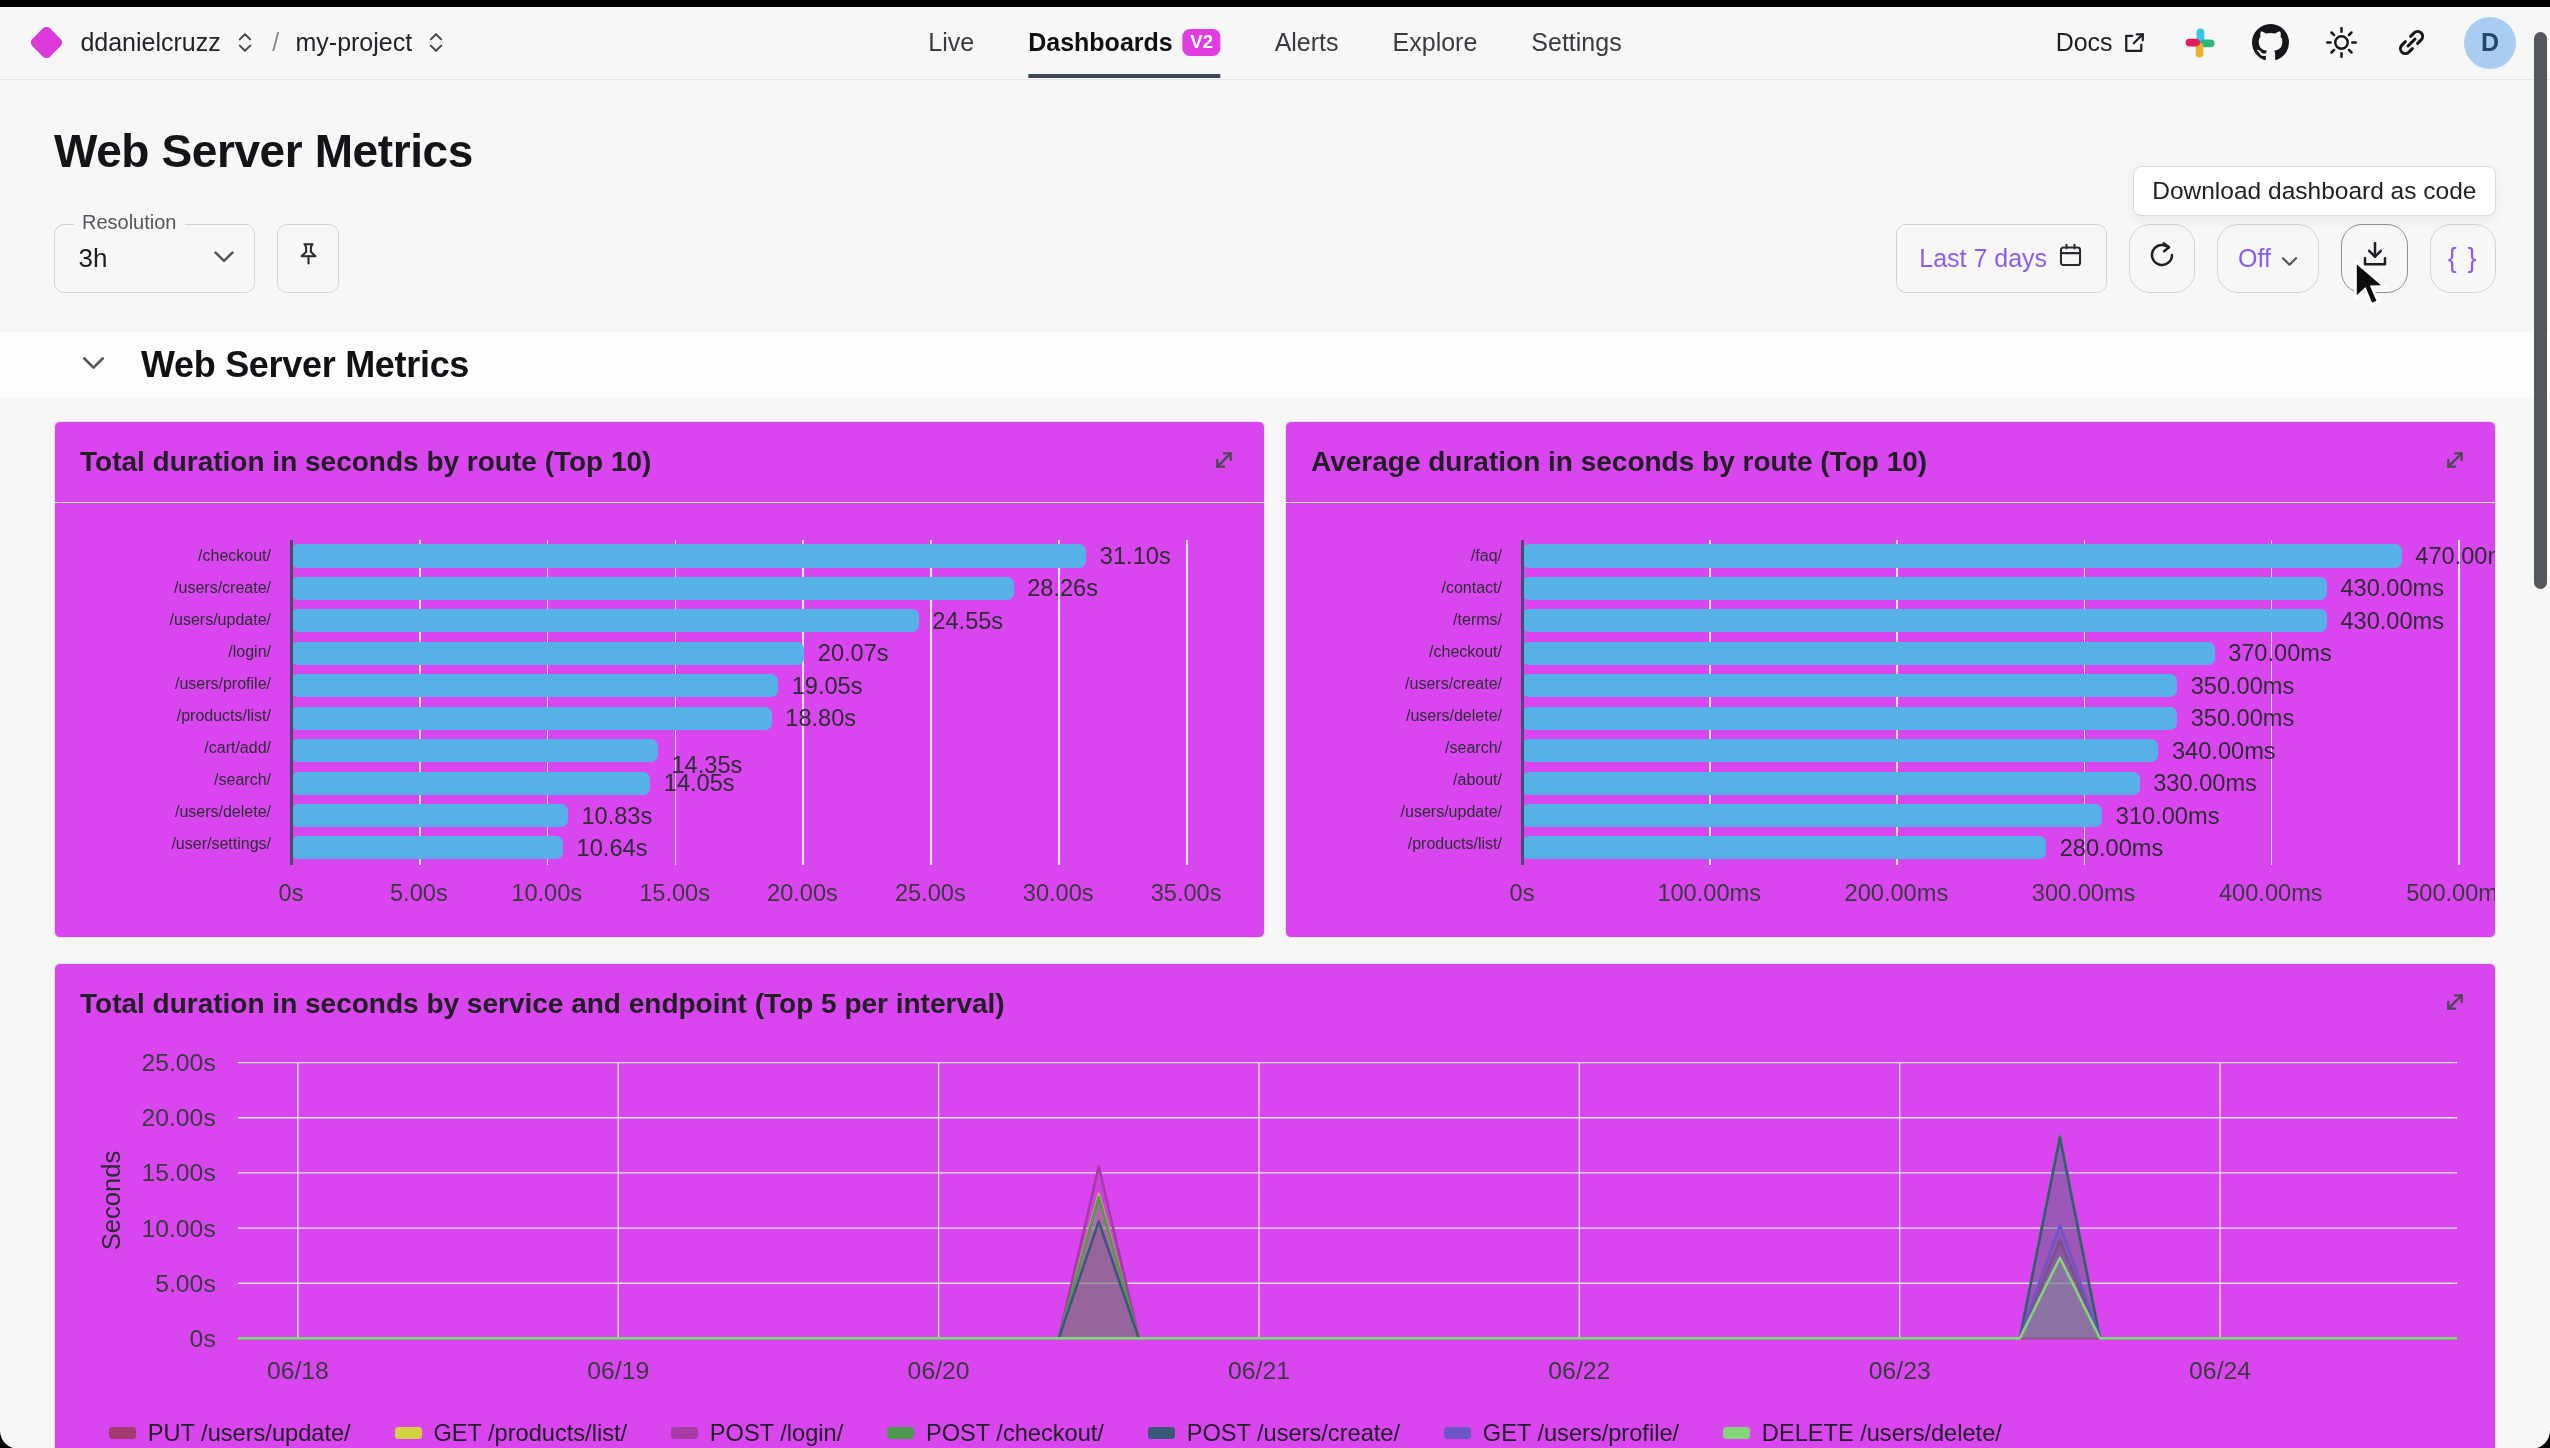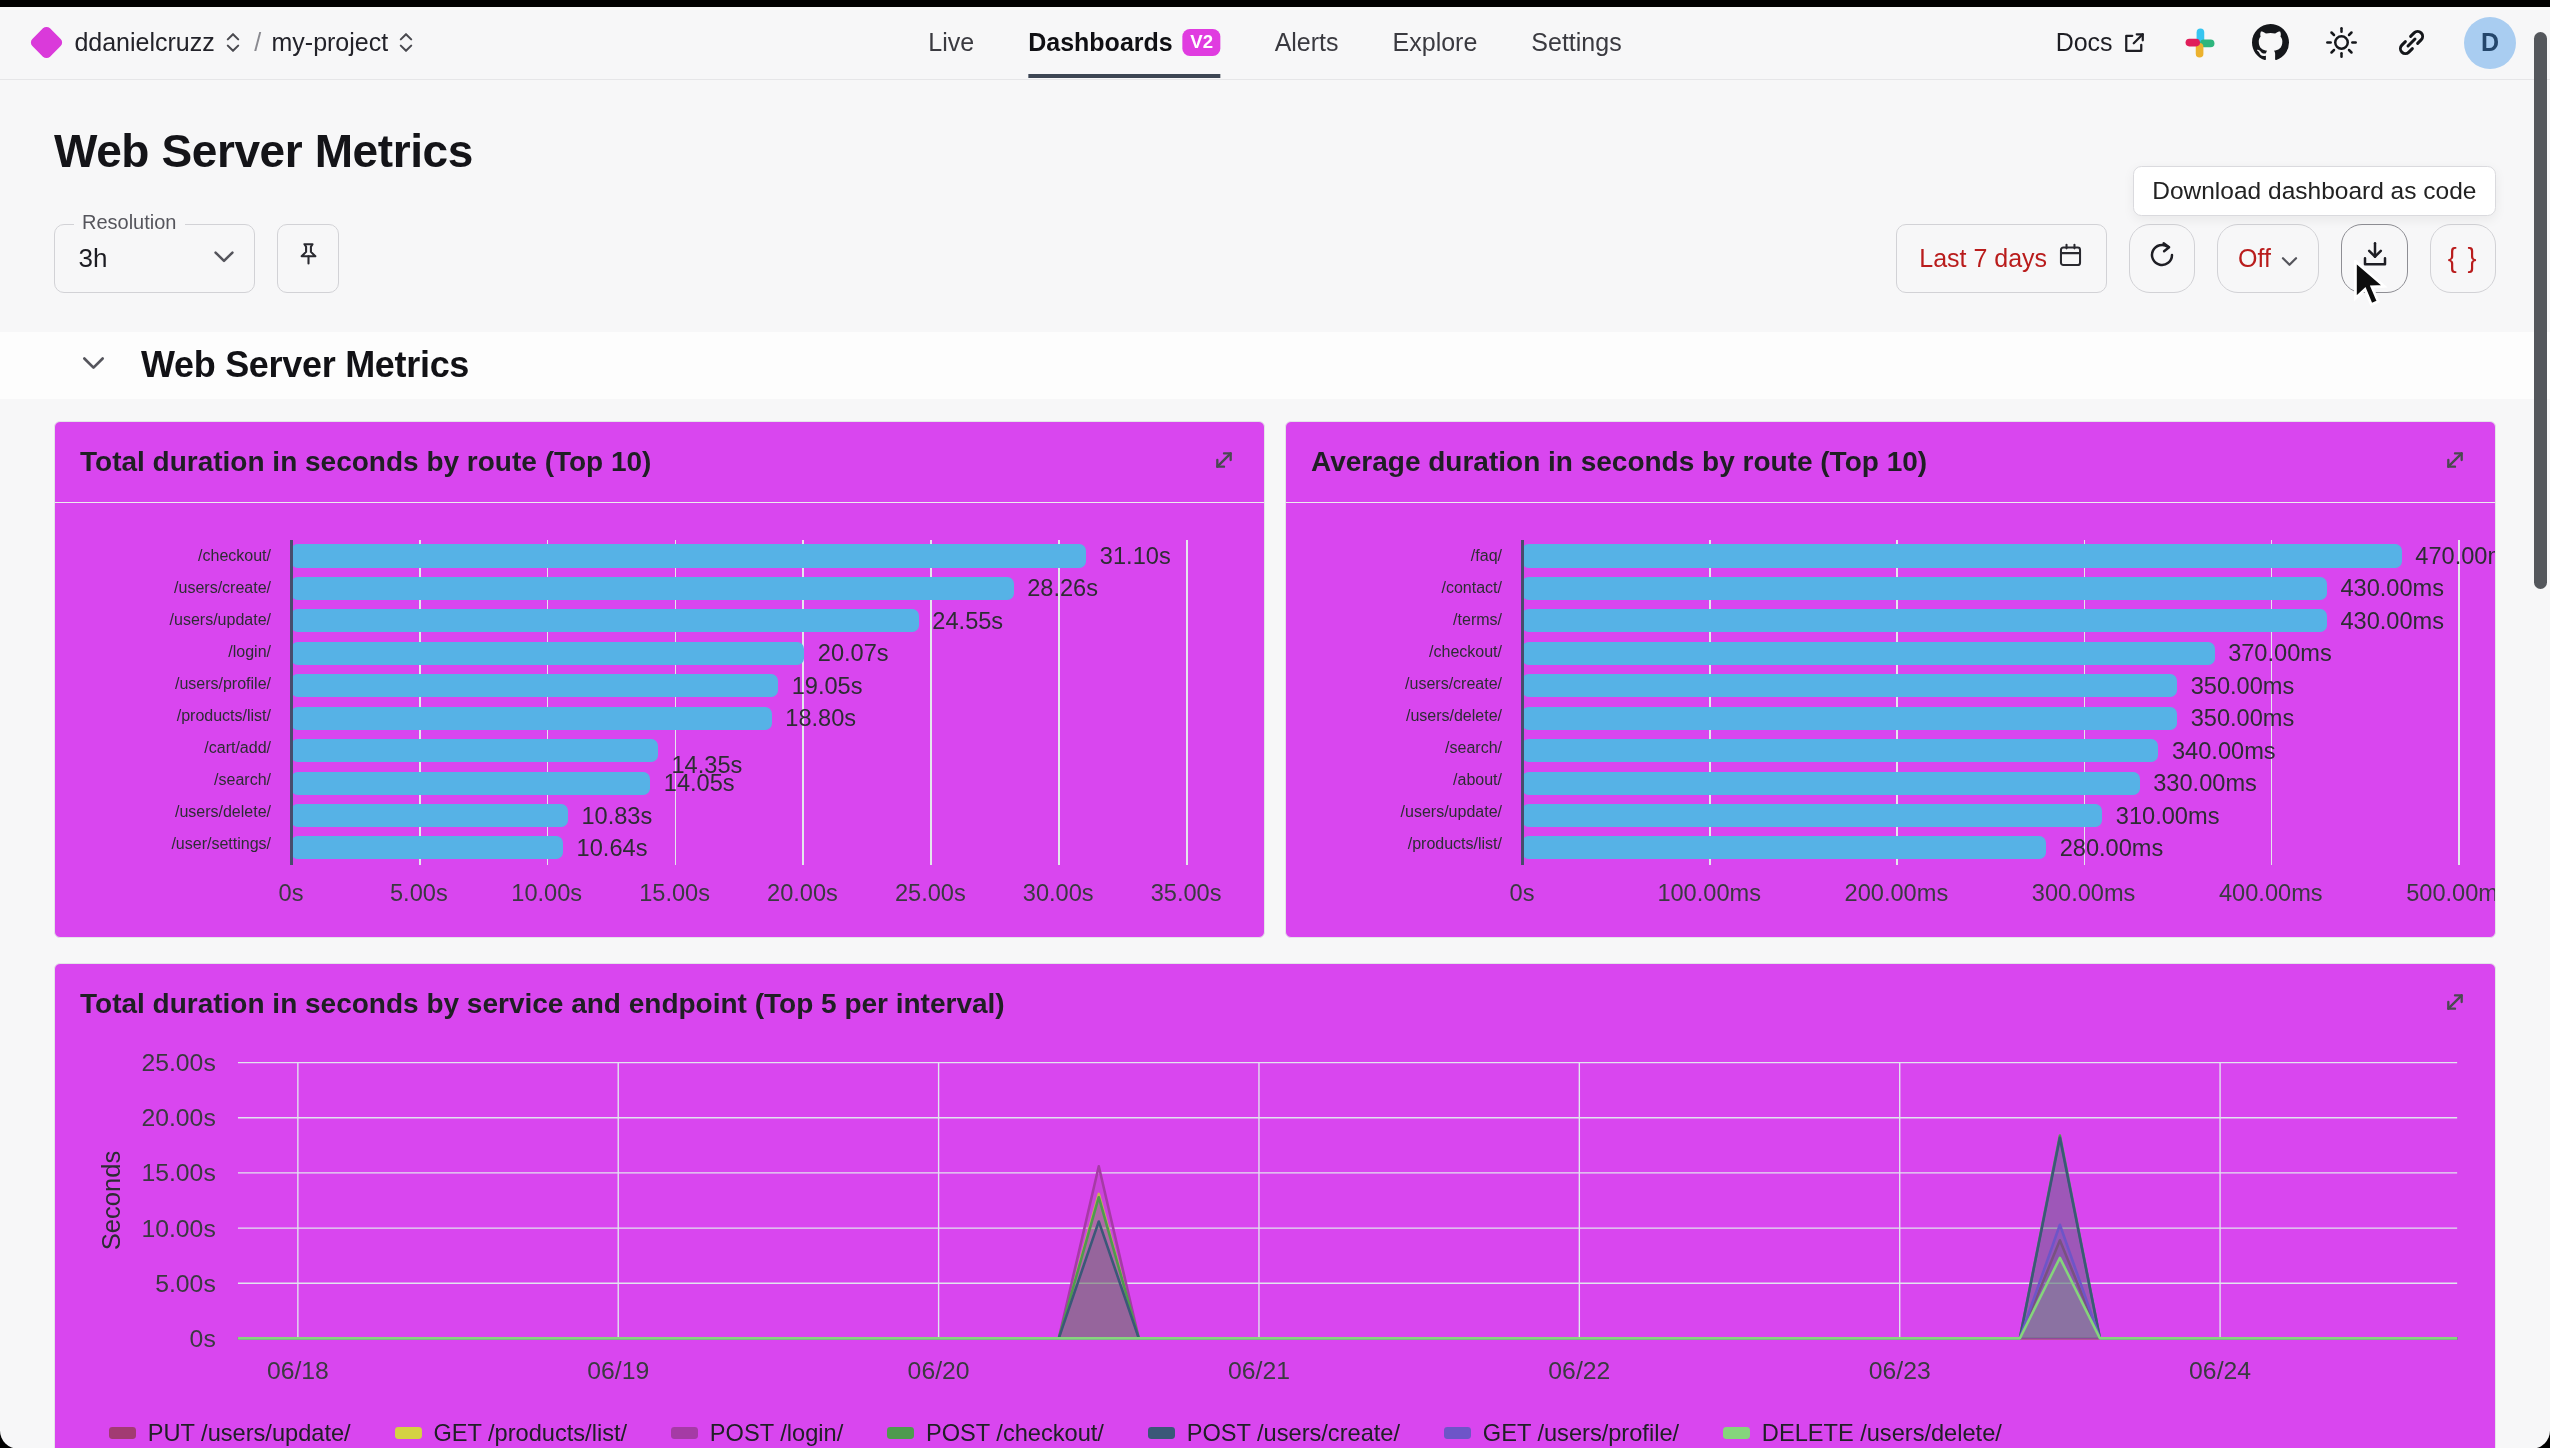--- a/index.html
+++ b/index.html
@@ -3,21 +3,21 @@
 <meta charset="utf-8">
 <style>
   * { margin:0; padding:0; box-sizing:border-box; }
   html,body { width:2550px; height:1449px; background:#000; font-family:"Liberation Sans", sans-serif; }
   .page { position:relative; width:2550px; height:1442px; margin-top:6.7px; background:#f7f7f8;
           border-radius:0 0 18.6px 18.6px; overflow:hidden; color:#1c1c1c; }
 
   
   .topbar { position:relative; height:73px; display:flex; align-items:center; justify-content:space-between;
             padding:0 34px 0 34px; border-bottom:1.7px solid #e6e6e8; background:#f7f7f8; }
-  .crumbs { display:flex; align-items:center; gap:7px; font-size:25px; color:#23232a; }
+  .crumbs { display:flex; align-items:center; gap:13px; font-size:25px; color:#23232a; }
   .diamond { width:25px; height:25px; background:#da3ada; border-radius:5px; transform:rotate(45deg); margin-right:8.4px; }
   .crumb-name { font-weight:500; }
   .sel-icon svg, .sm-ic svg { display:block; }
   .slash { color:#8a8a90; font-size:25px; margin:0 3.4px; }
 
   .tabs { position:absolute; left:50%; transform:translateX(-50%); top:0; height:71px; display:flex; gap:54px; align-items:center; }
   .tab { height:71px; display:flex; align-items:center; gap:10px; font-size:25px; color:#3a3a40; cursor:pointer;
          border-bottom:4.2px solid transparent; padding-top:4.2px; }
   .tab.active { color:#101014; font-weight:700; border-bottom-color:#3d4654; }
   .badge { background:#e03ce0; color:#fff; font-size:18.6px; font-weight:700; border-radius:7.6px; padding:4.2px 7.6px; line-height:1; }
@@ -30,21 +30,21 @@
 
   
   .h1 { font-size:46px; font-weight:600; color:#141418; margin:44px 0 0 54px; letter-spacing:-0.4px; }
 
   .controls { position:relative; display:flex; align-items:flex-end; margin:44px 54px 0 54px; height:71px; }
   .res-select { position:relative; width:201px; height:69px; border:1.7px solid #d2d2d6; border-radius:10px;
                 display:flex; align-items:center; justify-content:space-between; padding:0 18.6px 0 23.6px; cursor:pointer; }
   .res-label { position:absolute; top:-13.5px; left:18.6px; background:#f7f7f8; padding:0 8.4px; font-size:20px; color:#55555c; }
   .res-value { font-size:26px; color:#1c1c22; }
   .sq-btn { height:69px; min-width:62px; border:1.7px solid #d2d2d6; border-radius:10px; background:transparent;
-            display:flex; align-items:center; justify-content:center; gap:10px; cursor:pointer; font-size:25px; color:#b91c1c; }
+            display:flex; align-items:center; justify-content:center; gap:10px; cursor:pointer; font-size:25px; color:#8b5cf6; }
   .pin-btn { margin-left:22px; width:62px; }
   .spacer { flex:1; }
   .range-btn { padding:0 22px; }
   .ctl-gap { margin-left:22px;border-radius:21px; }
   .dl-btn { border-color:#8e8e94; width:67px; }
   .braces { font-size:27px; font-weight:500; letter-spacing:1.7px; }
 
   .tooltip { position:absolute; right:0px; top:-56px; background:#ffffff; border:1.7px solid #dadade; border-radius:8.4px;
              padding:10px 18.6px; font-size:24.5px; color:#222; white-space:nowrap; box-shadow:0 3.4px 11.8px rgba(0,0,0,.06); }
 

